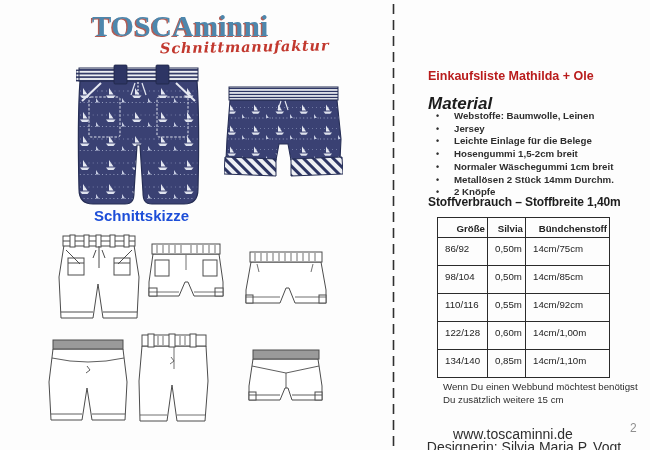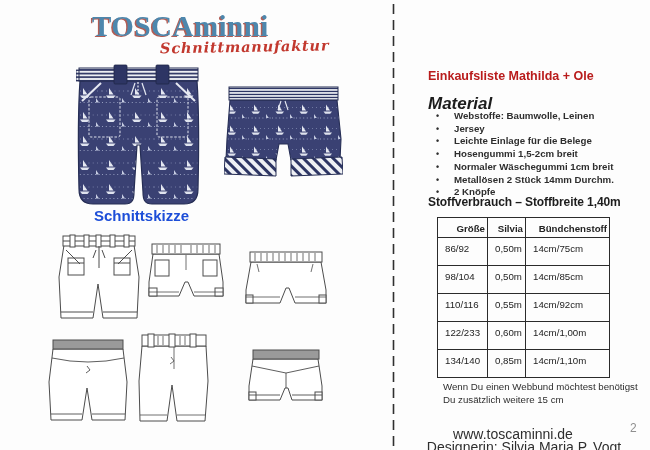--- a/index.html
+++ b/index.html
@@ -284,21 +284,21 @@
         <td>98/104</td>
         <td>0,50m</td>
         <td>14cm/85cm</td>
       </tr>
       <tr>
         <td>110/116</td>
         <td>0,55m</td>
         <td>14cm/92cm</td>
       </tr>
       <tr>
-        <td>122/233</td>
+        <td>122/128</td>
         <td>0,60m</td>
         <td>14cm/1,00m</td>
       </tr>
       <tr>
         <td>134/140</td>
         <td>0,85m</td>
         <td>14cm/1,10m</td>
       </tr>
     </tbody>
   </table>

